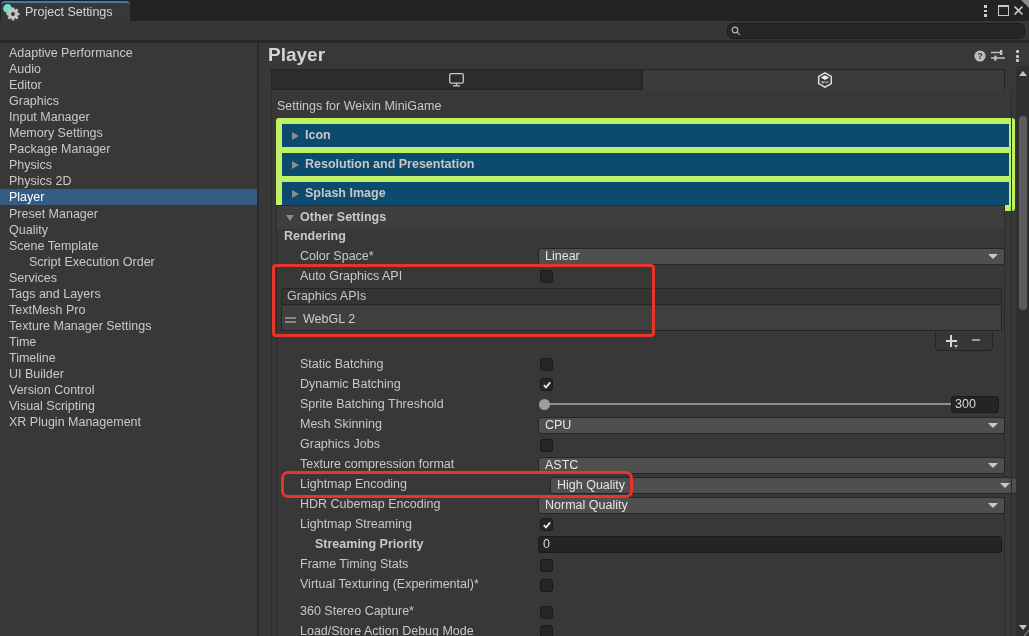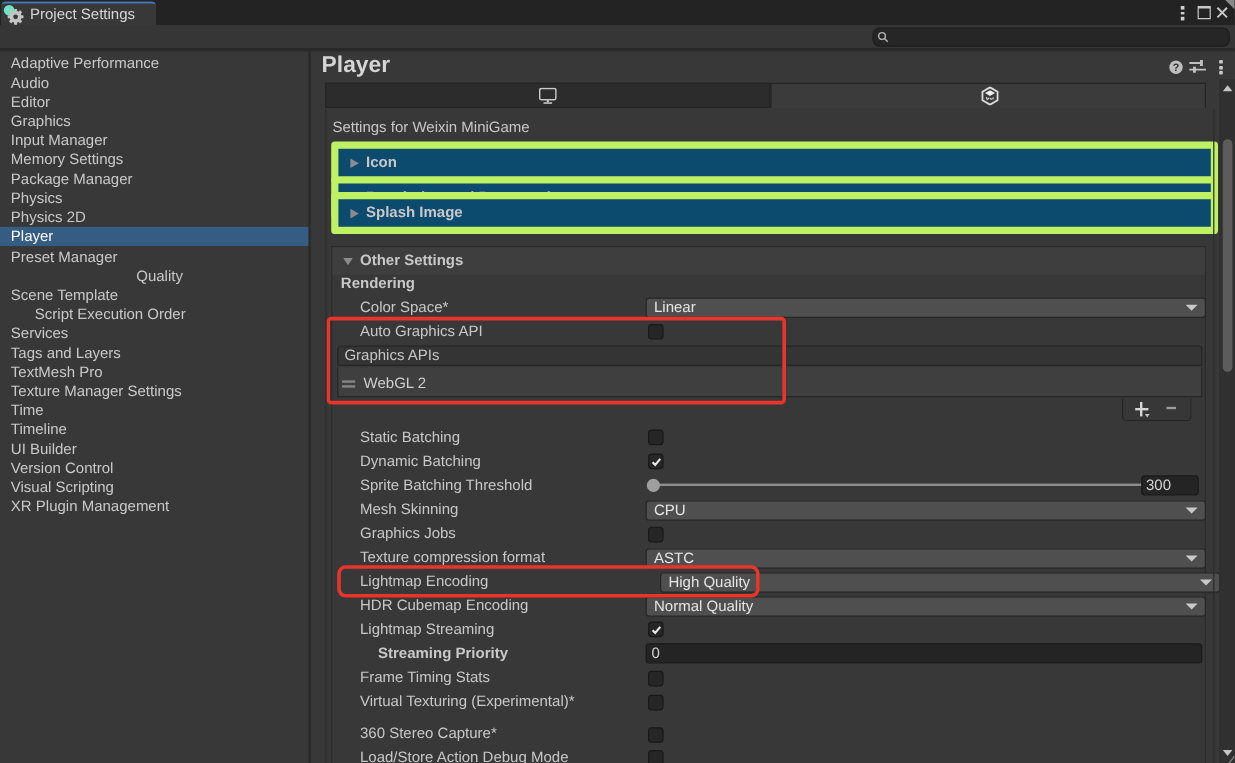--- a/index.html
+++ b/index.html
@@ -79,21 +79,21 @@
     <div style="position: absolute; left: 0px; top: 16.05px; width: 257px; height: 16px; line-height: 16px; padding-left: 9px; box-sizing: border-box;">Audio</div>
     <div style="position: absolute; left: 0px; top: 32.1px; width: 257px; height: 16px; line-height: 16px; padding-left: 9px; box-sizing: border-box;">Editor</div>
     <div style="position: absolute; left: 0px; top: 48.15px; width: 257px; height: 16px; line-height: 16px; padding-left: 9px; box-sizing: border-box;">Graphics</div>
     <div style="position: absolute; left: 0px; top: 64.2px; width: 257px; height: 16px; line-height: 16px; padding-left: 9px; box-sizing: border-box;">Input Manager</div>
     <div style="position: absolute; left: 0px; top: 80.25px; width: 257px; height: 16px; line-height: 16px; padding-left: 9px; box-sizing: border-box;">Memory Settings</div>
     <div style="position: absolute; left: 0px; top: 96.3px; width: 257px; height: 16px; line-height: 16px; padding-left: 9px; box-sizing: border-box;">Package Manager</div>
     <div style="position: absolute; left: 0px; top: 112.35px; width: 257px; height: 16px; line-height: 16px; padding-left: 9px; box-sizing: border-box;">Physics</div>
     <div style="position: absolute; left: 0px; top: 128.4px; width: 226px; height: 16px; line-height: 16px; padding-left: 9px; box-sizing: border-box;">Physics 2D</div>
     <div style="position: absolute; left: 0px; top: 144.45px; width: 257px; height: 16px; line-height: 16px; padding-left: 9px; box-sizing: border-box; background: rgb(53, 92, 130); color: rgb(255, 255, 255);">Player</div>
     <div style="position: absolute; left: 0px; top: 160.5px; width: 259px; height: 16px; line-height: 16px; padding-left: 9px; box-sizing: border-box;">Preset Manager</div>
-    <div style="position: absolute; left: 0px; top: 176.55px; width: 257px; height: 16px; line-height: 16px; padding-left: 9px; box-sizing: border-box; text-align: center;">Quality</div>
+    <div style="position: absolute; left: 0px; top: 176.55px; width: 257px; height: 16px; line-height: 16px; padding-left: 9px; box-sizing: border-box;">Quality</div>
     <div style="position: absolute; left: 0px; top: 192.6px; width: 257px; height: 16px; line-height: 16px; padding-left: 9px; box-sizing: border-box;">Scene Template</div>
     <div style="position: absolute; left: 0px; top: 208.65px; width: 257px; height: 16px; line-height: 16px; padding-left: 9px; box-sizing: border-box; margin-left: 20px;">Script Execution Order</div>
     <div style="position: absolute; left: 0px; top: 224.7px; width: 257px; height: 16px; line-height: 16px; padding-left: 9px; box-sizing: border-box;">Services</div>
     <div style="position: absolute; left: 0px; top: 240.75px; width: 257px; height: 16px; line-height: 16px; padding-left: 9px; box-sizing: border-box;">Tags and Layers</div>
     <div style="position: absolute; left: 0px; top: 256.8px; width: 257px; height: 16px; line-height: 16px; padding-left: 9px; box-sizing: border-box;">TextMesh Pro</div>
     <div style="position: absolute; left: 0px; top: 272.85px; width: 257px; height: 16px; line-height: 16px; padding-left: 9px; box-sizing: border-box;">Texture Manager Settings</div>
     <div style="position: absolute; left: 0px; top: 288.9px; width: 257px; height: 16px; line-height: 16px; padding-left: 9px; box-sizing: border-box;">Time</div>
     <div style="position: absolute; left: 0px; top: 304.95px; width: 257px; height: 16px; line-height: 16px; padding-left: 9px; box-sizing: border-box;">Timeline</div>
     <div style="position: absolute; left: 0px; top: 321px; width: 257px; height: 16px; line-height: 16px; padding-left: 9px; box-sizing: border-box;">UI Builder</div>
     <div style="position: absolute; left: 0px; top: 337.05px; width: 257px; height: 16px; line-height: 16px; padding-left: 9px; box-sizing: border-box;">Version Control</div>
@@ -135,21 +135,21 @@
 <div class="lbl" style="left:277px;top:99px;">Settings for Weixin MiniGame</div>
 
 <div class="strip" style="top:118px;">
     <div class="tri"></div>
     <div class="t">Icon</div>
   </div>
 <div class="strip" style="top:147px;">
     <div class="tri"></div>
     <div class="t">Resolution and Presentation</div>
   </div>
-<div class="strip" style="top:160px;text-align:center;">
+<div class="strip" style="top:176px;text-align:center;">
     <div class="tri"></div>
     <div class="t">Splash Image</div>
   </div>
 
 <div class="abs" style="left:276px;top:205px;width:729px;height:431px;border:1px solid #2b2b2b;border-bottom:none;background:#383838;box-sizing:border-box;"></div>
 <div class="abs" style="left:277px;top:206px;width:727px;height:23px;background:#3e3e3e;"></div>
 <div class="abs" style="left:286px;top:214.5px;width:0;height:0;border-left:4.5px solid transparent;border-right:4.5px solid transparent;border-top:6.5px solid #8c8c8c;"></div>
 <div class="lbl bold" style="left:300px;top:210px;">Other Settings</div>
 
 <div class="lbl bold" style="left:284px;top:229px;">Rendering</div>

